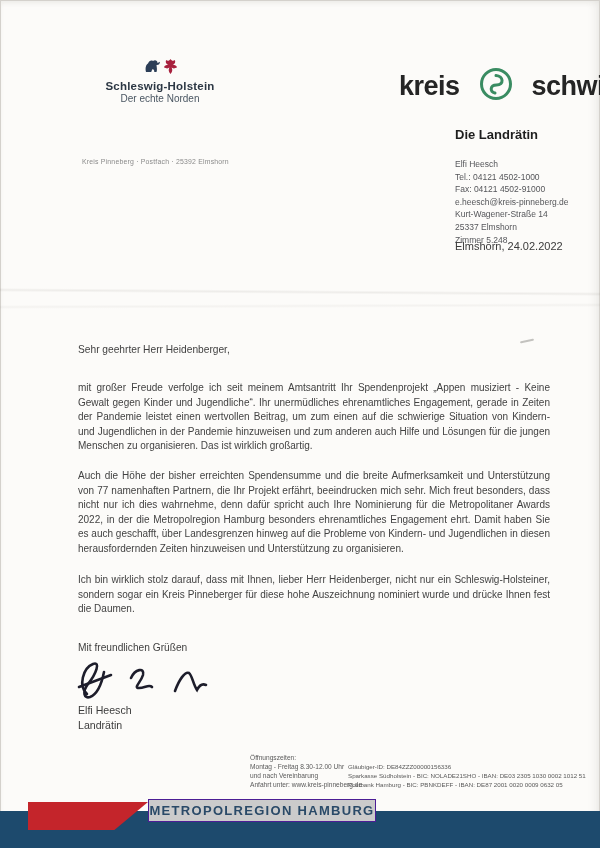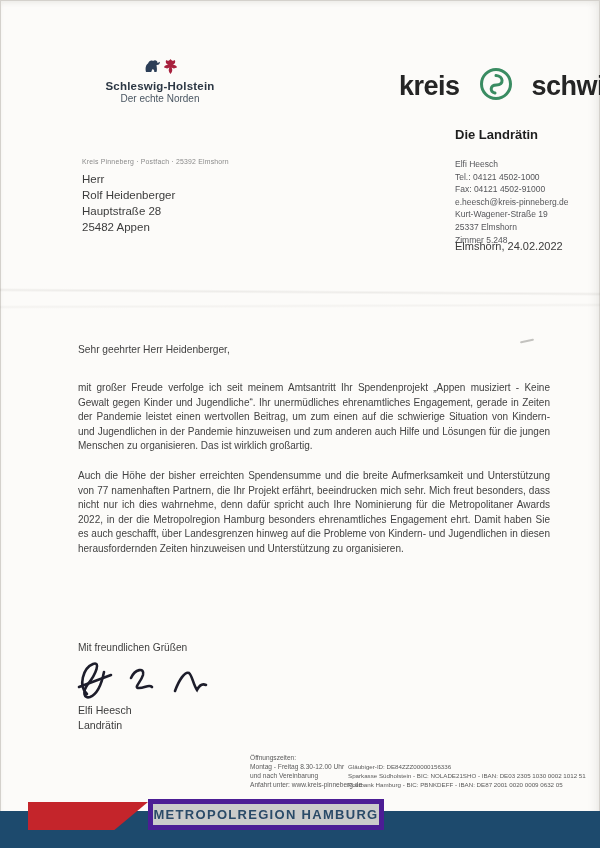--- a/index.html
+++ b/index.html
@@ -34,21 +34,21 @@
   
   .logo115{left:146px;top:751px;width:70px;text-align:center;}
   .blurbar{height:3px;background:#9a9a9a;border-radius:1px;margin:1px auto 0;opacity:.75;}
   .hours{left:250px;top:753px;font-size:6.6px;line-height:9px;color:#5a5a5a;}
   .bank{left:348px;top:762px;font-size:6.2px;line-height:9px;color:#5a5a5a;white-space:nowrap;}
   
   .navy-bar{left:0;top:811px;width:600px;height:37px;}
   .red-wedge{left:28px;top:802px;width:120px;height:28px;clip-path:polygon(0 0,100% 0,72% 100%,0 100%);}
   .banner-badge{
     left:148px;top:799px;width:226px;height:21px;
-    background:#cbcbcb;border:5px solid #4c1d95;
+    background:#cbcbcb;border:1px solid #4c1d95;
     display:flex;align-items:center;justify-content:center;
     font-size:13px;font-weight:bold;letter-spacing:1.3px;color:#2a4a68;
   }
   
   .crease{left:0;width:600px;height:4px;background:linear-gradient(to bottom,rgba(0,0,0,0),rgba(110,104,94,.10),rgba(0,0,0,0));}
   .c1{top:290px;transform:rotate(.4deg);} .c2{top:304px;opacity:.6;transform:rotate(-.2deg);}
   .speck{width:14px;height:2px;background:rgba(90,88,84,.35);border-radius:2px;}
 </style>
 </head>
 <body>
@@ -82,41 +82,36 @@
     </span>
     <span class="kp-word">schwierige</span>
   </div>
 
   <div class="abs office-title">Die Landrätin</div>
   <div class="abs office-contact">
     <div>Elfi Heesch</div>
     <div>Tel.: 04121 4502-1000</div>
     <div>Fax: 04121 4502-91000</div>
     <div>e.heesch@kreis-pinneberg.de</div>
-    <div>Kurt-Wagener-Straße 19</div>
+    <div>Kurt-Wagener-Straße 14</div>
     <div>25337 Elmshorn</div>
     <div>Zimmer 5.248</div>
   </div>
   <div class="abs dateline">Elmshorn, 24.02.2022</div>
 
   <div class="abs sender-line">Kreis Pinneberg · Postfach · 25392 Elmshorn</div>
-  <div class="abs recipient">
-    <div>Herr</div>
-    <div>Rolf Heidenberger</div>
-    <div>Hauptstraße 28</div>
-    <div>25482 Appen</div>
-  </div>
 
   <div class="abs crease c1"></div>
   <div class="abs crease c2"></div>
   <div class="abs speck" style="left:520px;top:340px;transform:rotate(-12deg);"></div>
 
   <div class="abs salutation">Sehr geehrter Herr Heidenberger,</div>
   <div class="abs para p1">mit großer Freude verfolge ich seit meinem Amtsantritt Ihr Spendenprojekt „Appen musiziert - Keine Gewalt gegen Kinder und Jugendliche“. Ihr unermüdliches ehrenamtliches Engagement, gerade in Zeiten der Pandemie leistet einen wertvollen Beitrag, um zum einen auf die schwierige Situation von Kindern- und Jugendlichen in der Pandemie hinzuweisen und zum anderen auch Hilfe und Lösungen für die jungen Menschen zu organisieren. Das ist wirklich großartig.</div>
   <div class="abs para p2">Auch die Höhe der bisher erreichten Spendensumme und die breite Aufmerksamkeit und Unterstützung von 77 namenhaften Partnern, die Ihr Projekt erfährt, beeindrucken mich sehr. Mich freut besonders, dass nicht nur ich dies wahrnehme, denn dafür spricht auch Ihre Nominierung für die Metropolitaner Awards 2022, in der die Metropolregion Hamburg besonders ehrenamtliches Engagement ehrt. Damit haben Sie es auch geschafft, über Landesgrenzen hinweg auf die Probleme von Kindern- und Jugendlichen in diesen herausfordernden Zeiten hinzuweisen und Unterstützung zu organisieren.</div>
+  <div class="abs para p3">Ich bin wirklich stolz darauf, dass mit Ihnen, lieber Herr Heidenberger, nicht nur ein Schleswig-Holsteiner, sondern sogar ein Kreis Pinneberger für diese hohe Auszeichnung nominiert wurde und drücke Ihnen fest die Daumen.</div>
   <div class="abs closing">Mit freundlichen Grüßen</div>
 
   <div class="abs sig">
     <svg width="150" height="50" viewBox="0 0 140 50" fill="none" stroke="#1d1d2b" stroke-width="2.6" stroke-linecap="round">
       <path d="M12,38 C3,30 8,12 18,8 C26,5 21,18 13,28 C7,36 9,43 15,41 C23,38 27,26 29,16"></path>
       <path d="M4,31 L36,19"></path>
       <path d="M56,22 C60,13 70,11 68,19 C66,26 58,32 64,32 C70,32 74,28 77,31"></path>
       <path d="M100,35 C104,24 110,15 114,17 C117,19 118,28 122,34 C124,30 127,27 131,29"></path>
     </svg>
   </div>

